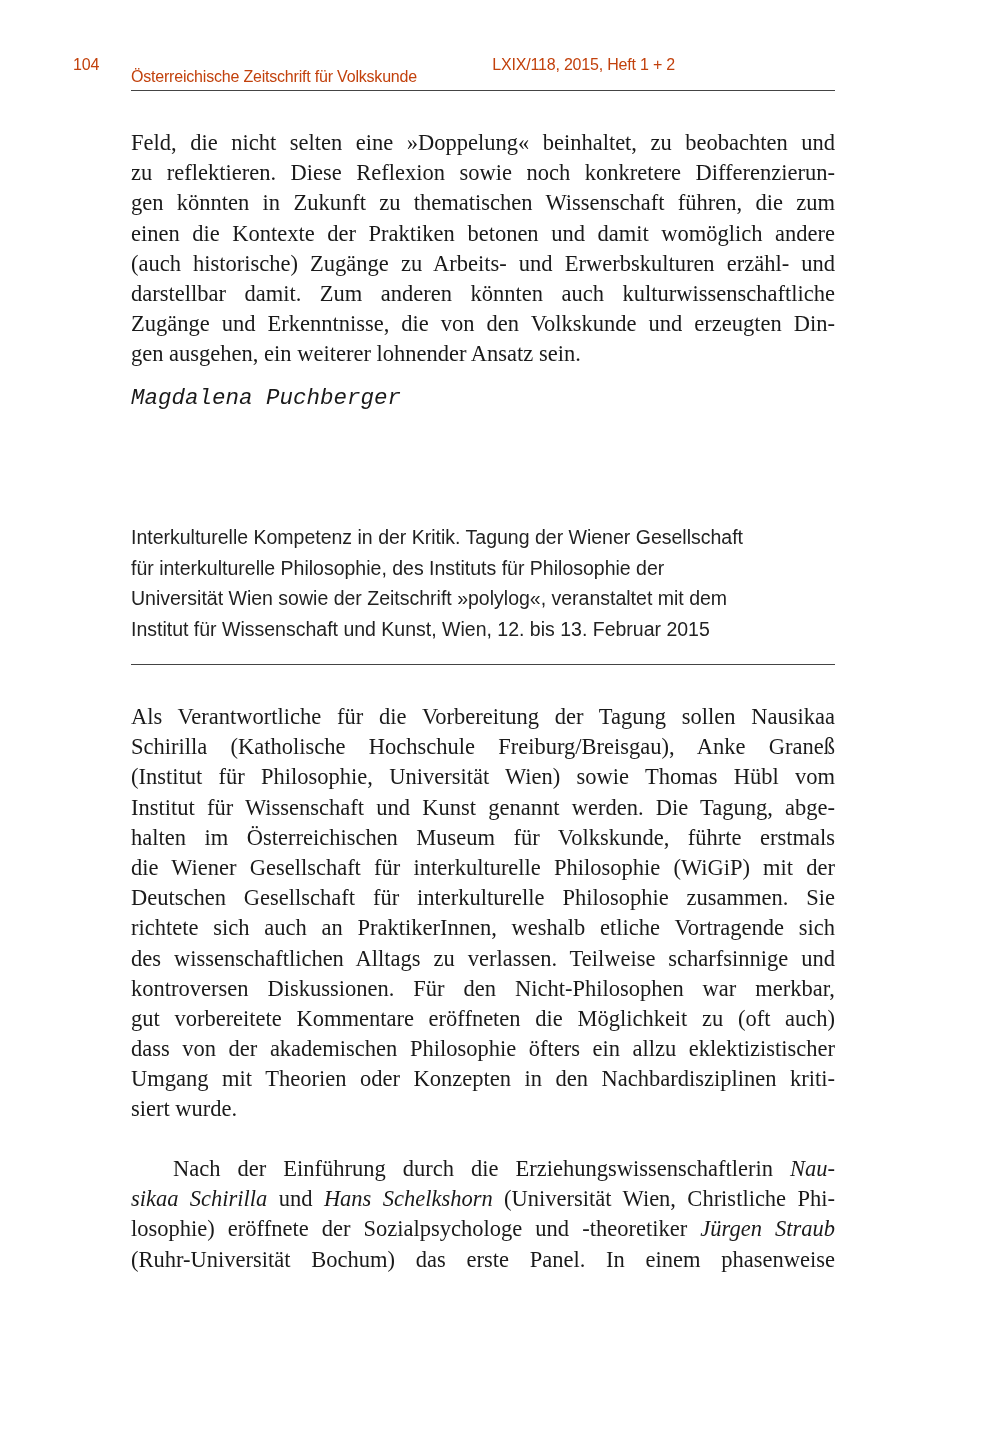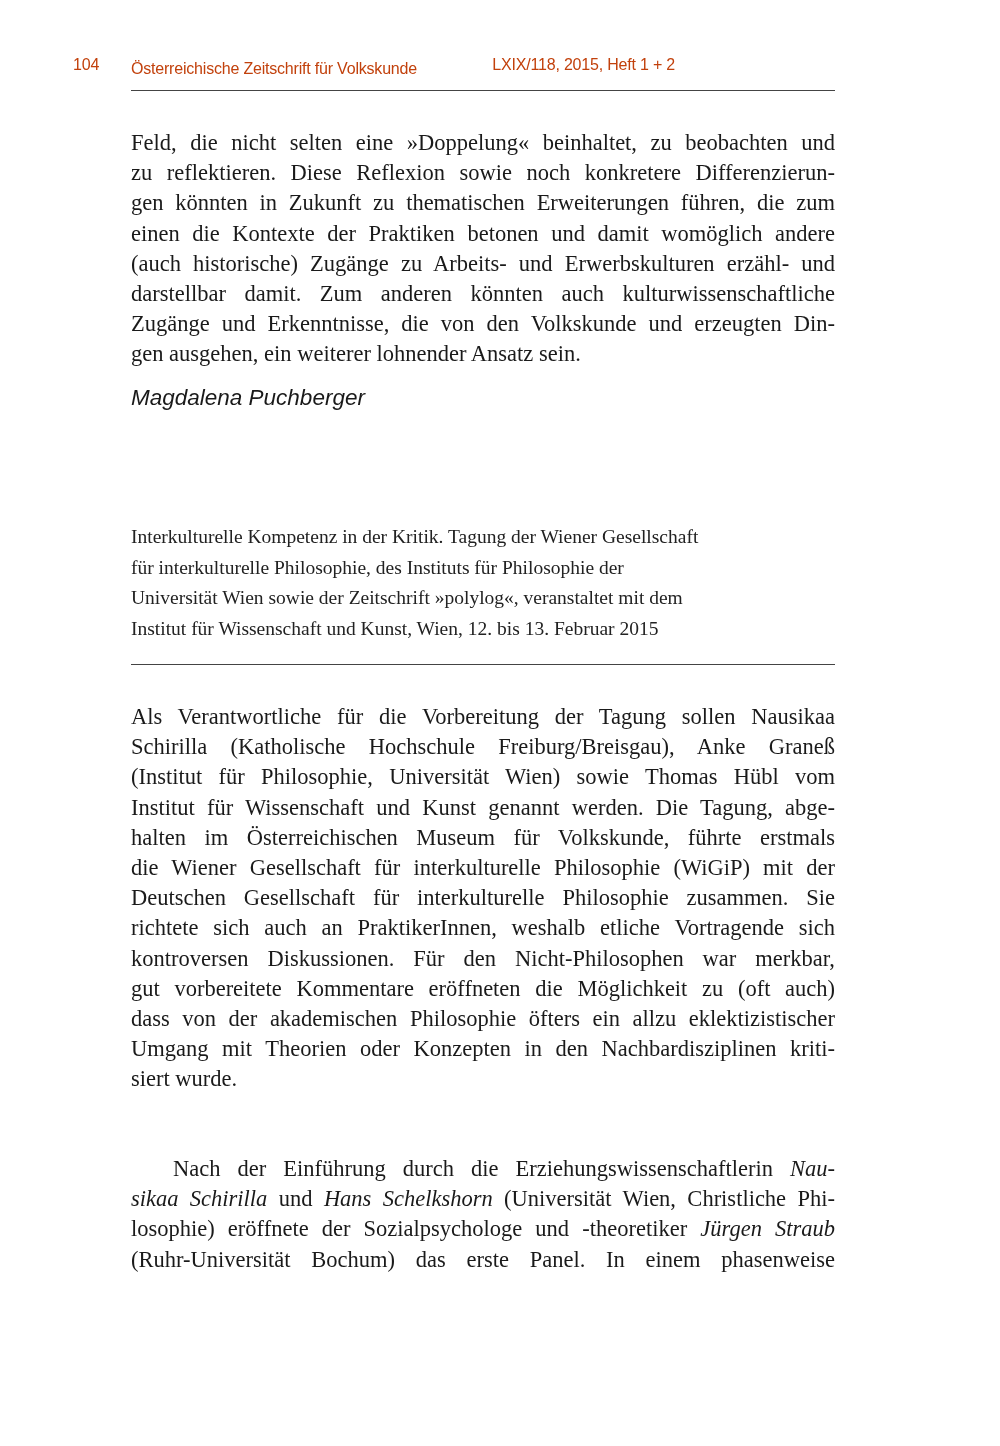--- a/index.html
+++ b/index.html
@@ -26,21 +26,21 @@
       letter-spacing: -0.2px;
     }
     .page-number {
       position: absolute;
       left: 73px;
       top: 0;
     }
     .journal-title {
       position: absolute;
       left: 131px;
-      top: 4px;
+      top: 12px;
     }
     .issue-info {
       position: absolute;
       right: 165px;
       top: 0;
     }
     .rule {
       position: absolute;
       left: 131px;
       width: 704px;
@@ -70,58 +70,57 @@
       text-align-last: left;
     }
     .line.indent {
       text-indent: 42px;
     }
     .para-1 { top: 128px; }
     .signature {
       position: absolute;
       left: 131px;
       top: 385px;
-      font-family: Liberation Sans, sans-serif;
+      font-family: Liberation Mono, monospace;
       font-style: italic;
       font-size: 22.5px;
       color: #1a1a1a;
     }
     .section-heading {
       position: absolute;
       left: 131px;
       top: 522px;
       width: 710px;
       font-family: "Liberation Sans", sans-serif;
       font-size: 19.5px;
       line-height: 30.5px;
       color: #222222;
     }
     .section-heading .hline {
       display: block;
       white-space: nowrap;
-      font-family: Liberation Serif, serif;
     }
     .para-2 { top: 702px; }
     .para-3 { top: 1154px; }
     em { font-style: italic; }
   </style>
 </head>
 <body>
 
 <div class="running-head">
   <span class="page-number">104</span>
   <span class="journal-title">Österreichische Zeitschrift für Volkskunde</span>
   <span class="issue-info">LXIX/118, 2015, Heft 1 + 2</span>
 </div>
 <div class="rule rule-top"></div>
 
 <div class="body-text para-1">
   <span class="line">Feld, die nicht selten eine »Doppelung« beinhaltet, zu beobachten und</span>
   <span class="line">zu reflektieren. Diese Reflexion sowie noch konkretere Differenzierun-</span>
-  <span class="line">gen könnten in Zukunft zu thematischen Erweiterungen führen, die zum</span>
+  <span class="line">gen könnten in Zukunft zu thematischen Wissenschaft führen, die zum</span>
   <span class="line">einen die Kontexte der Praktiken betonen und damit womöglich andere</span>
   <span class="line">(auch historische) Zugänge zu Arbeits- und Erwerbskulturen erzähl- und</span>
   <span class="line">darstellbar damit. Zum anderen könnten auch kulturwissenschaftliche</span>
   <span class="line">Zugänge und Erkenntnisse, die von den Volkskunde und erzeugten Din-</span>
   <span class="line last">gen ausgehen, ein weiterer lohnender Ansatz sein.</span>
 </div>
 <div class="signature">Magdalena Puchberger</div>
 
 <div class="section-heading">
   <span class="hline">Interkulturelle Kompetenz in der Kritik. Tagung der Wiener Gesellschaft</span>
@@ -133,20 +132,21 @@
 
 <div class="body-text para-2">
   <span class="line">Als Verantwortliche für die Vorbereitung der Tagung sollen Nausikaa</span>
   <span class="line">Schirilla (Katholische Hochschule Freiburg/Breisgau), Anke Graneß</span>
   <span class="line">(Institut für Philosophie, Universität Wien) sowie Thomas Hübl vom</span>
   <span class="line">Institut für Wissenschaft und Kunst genannt werden. Die Tagung, abge-</span>
   <span class="line">halten im Österreichischen Museum für Volkskunde, führte erstmals</span>
   <span class="line">die Wiener Gesellschaft für interkulturelle Philosophie (WiGiP) mit der</span>
   <span class="line">Deutschen Gesellschaft für interkulturelle Philosophie zusammen. Sie</span>
   <span class="line">richtete sich auch an PraktikerInnen, weshalb etliche Vortragende sich</span>
+  <span class="line">des wissenschaftlichen Alltags zu verlassen. Teilweise scharfsinnige und</span>
   <span class="line">kontroversen Diskussionen. Für den Nicht-Philosophen war merkbar,</span>
   <span class="line">gut vorbereitete Kommentare eröffneten die Möglichkeit zu (oft auch)</span>
   <span class="line">dass von der akademischen Philosophie öfters ein allzu eklektizistischer</span>
   <span class="line">Umgang mit Theorien oder Konzepten in den Nachbardisziplinen kriti-</span>
   <span class="line last">siert wurde.</span>
 </div>
 
 <div class="body-text para-3">
   <span class="line indent"><span>Nach der Einführung durch die Erziehungswissenschaftlerin </span><em>Nau-</em></span>
   <span class="line"><em>sikaa Schirilla</em><span> und </span><em>Hans Schelkshorn</em><span> (Universität Wien, Christliche Phi-</span></span>

